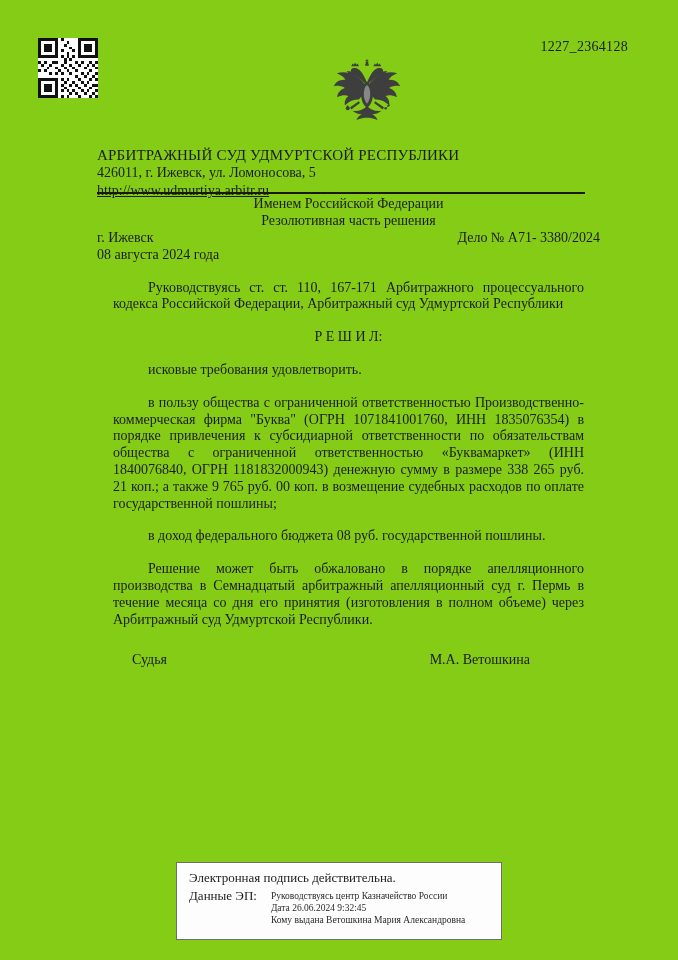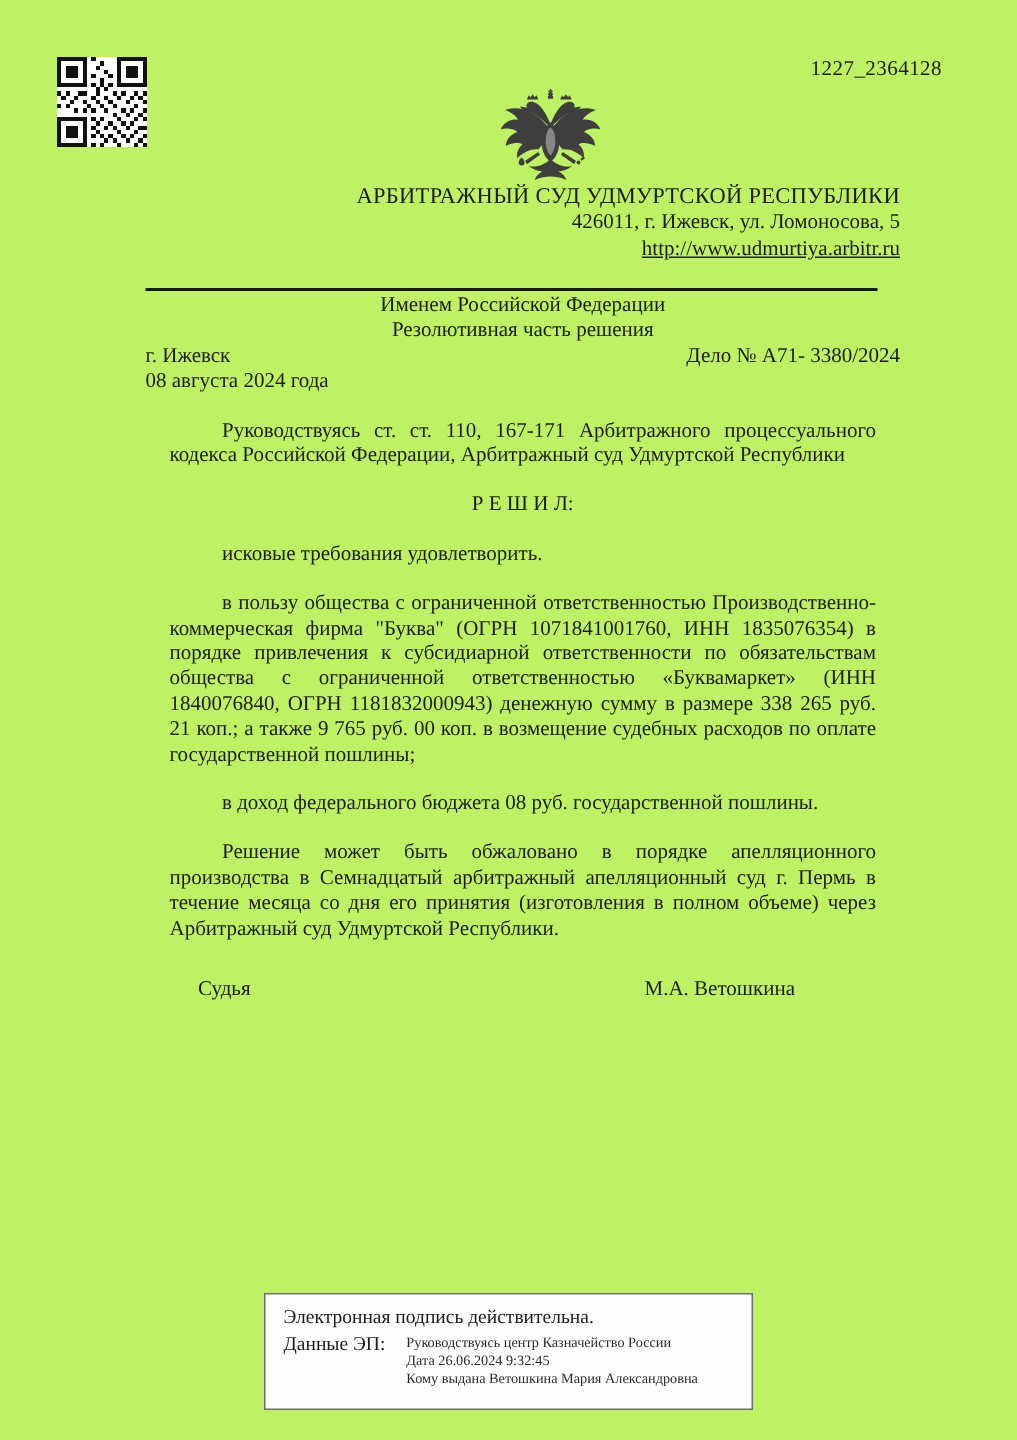--- a/index.html
+++ b/index.html
@@ -2,34 +2,34 @@
 <html><head>
 <meta charset="utf-8">
 <style>
   html, body { margin: 0; padding: 0; }
   body { background: #e9e9e9; }
   .page {
     position: relative;
     width: 678px;
     height: 960px;
     margin: 0 auto;
-    background: #bef264;
+    background: #84cc16;
     font-family: "Liberation Serif", serif;
     color: #1c1c1c;
     overflow: hidden;
   }
   .qr { position: absolute; left: 38px; top: 38px; width: 60px; height: 60px; }
   .doc-id {
     position: absolute; top: 39px; right: 50px;
     font-size: 14px; letter-spacing: 0.3px;
   }
   .emblem { position: absolute; left: 332px; top: 59px; width: 70px; height: 66px; }
   .header-block {
-    position: absolute; left: 97px; top: 122px; width: 503px;
-    text-align: right; line-height: 18px;
+    position: absolute; left: 97px; top: 146px; width: 503px;
+    text-align: left; line-height: 18px;
   }
   .court-name { font-size: 15px; letter-spacing: 0.2px; }
   .court-address { font-size: 14px; }
   .court-website { font-size: 14px; text-decoration: underline; }
   .rule {
     position: absolute; left: 97px; top: 192px; width: 488px; height: 2.4px;
     background: #181818;
   }
   .subheader {
     position: absolute; left: 97px; top: 196px; width: 503px;

